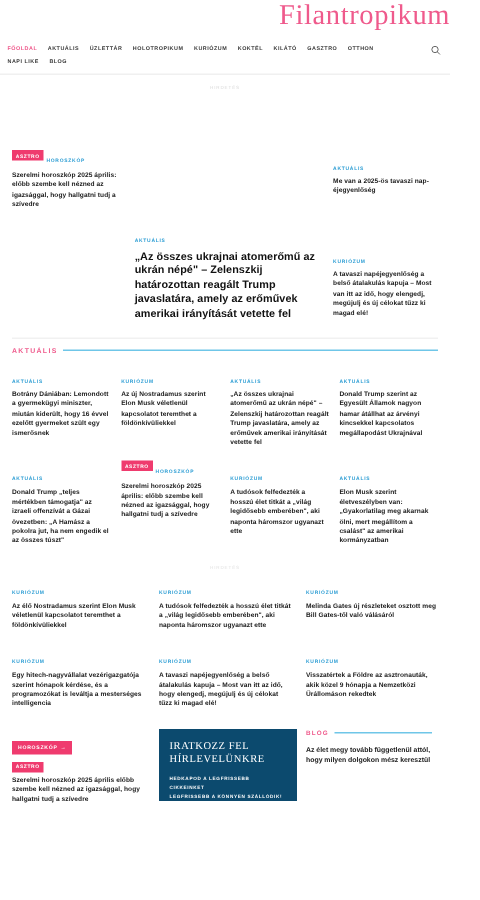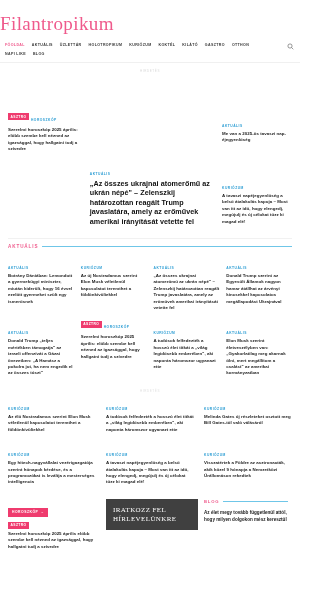--- a/index.html
+++ b/index.html
@@ -5,21 +5,21 @@
   * { box-sizing: border-box; margin: 0; padding: 0; }
   html, body {
     width: 300px; height: 600px;
     background: #ffffff;
     font-family: "Liberation Sans", sans-serif;
     overflow: hidden;
   }
   .page { width: 300px; height: 600px; position: relative; background:#fff; }
 
   
-  .masthead { padding: 14px 0 4px; text-align: left; }
+  .masthead { padding: 1px 0 4px; text-align: right; }
   .logo {
     font-family: "Liberation Serif", serif;
     font-size: 19px;
     letter-spacing: .4px;
     color: #ef5a8c;
     font-weight: 400;
     line-height: 1;
   }
   .navbar {
     border-top: 0px solid #eee;
@@ -120,23 +120,23 @@
   .bot-r { width: 84px; }
 
   .tag-pill {
     display:inline-block; background:#ef3b6e; color:#fff;
     font-size:3.4px; font-weight:700; letter-spacing:.5px; text-transform:uppercase;
     padding: 2px 4px; line-height:5px; margin-bottom: 5px;
   }
   .tag-pill .arrow { margin-left: 2px; }
 
   .newsletter {
-    background:#404040; color:#fff;
+    background:#0c4a6e; color:#fff;
     padding: 7px 7px 9px 7px;
-    height: 31px;
+    height: 48px;
   }
   .nl-title {
     font-family:"Liberation Serif", serif;
     font-size: 7px; line-height: 9px; letter-spacing:.4px;
     text-transform: uppercase; font-weight:400; margin-bottom:5px;
   }
   .nl-sub {
     font-size: 3.1px; letter-spacing:.45px; line-height:6px;
     text-transform: uppercase; font-weight:700;
   }

